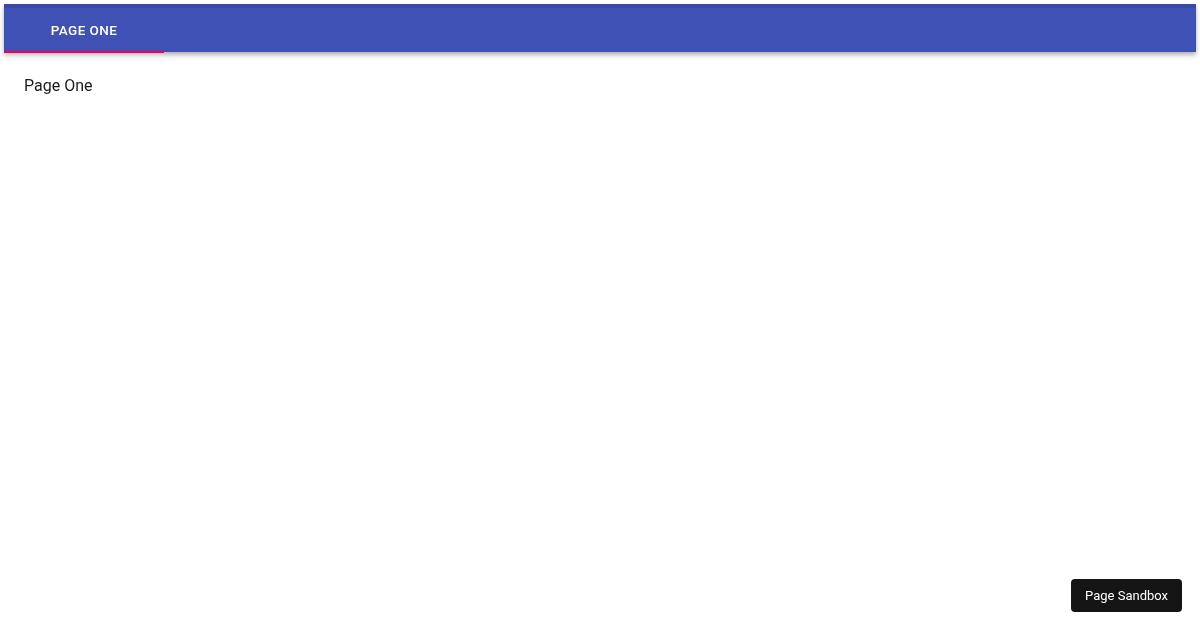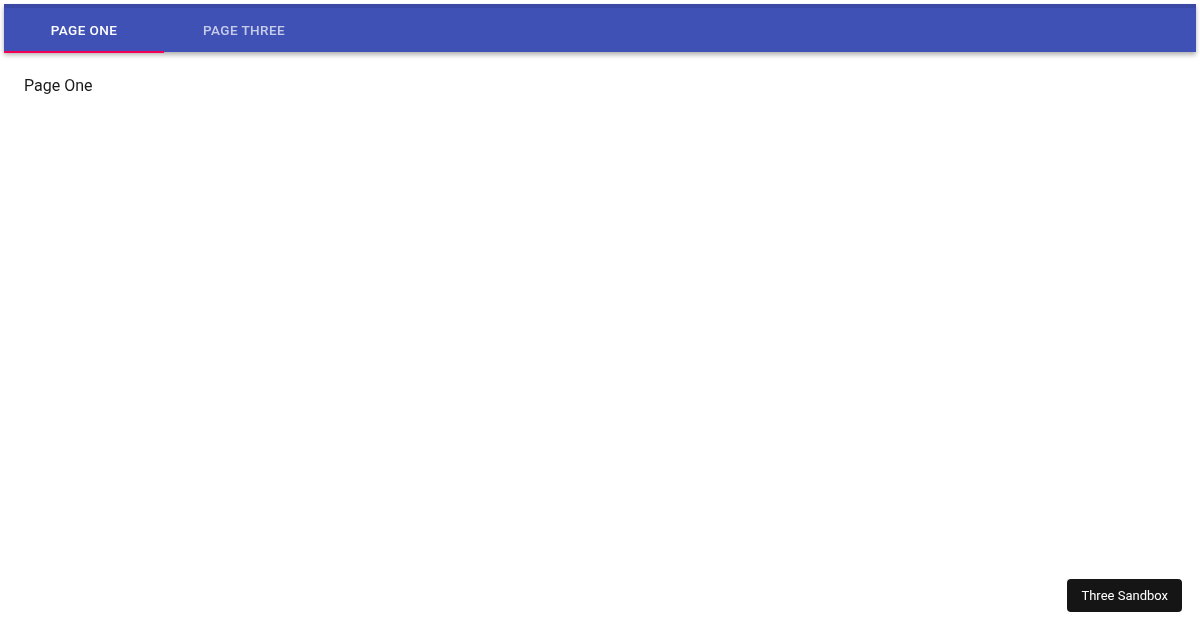--- a/index.html
+++ b/index.html
@@ -70,25 +70,22 @@
     }
   </style>
 </head>
 <body>
 
 <div class="appbar">
   <div class="tabs">
     <div class="tab active">
       <span>Page One</span>
     </div>
-    <div class="tab">
-      <span>Page Three</span>
-    </div>
   </div>
 </div>
 
 <div class="content">
   <span>Page One</span>
 </div>
 
 <button class="open-sandbox">
-  <span>Three Sandbox</span>
+  <span>Page Sandbox</span>
 </button>
 
 </body></html>

